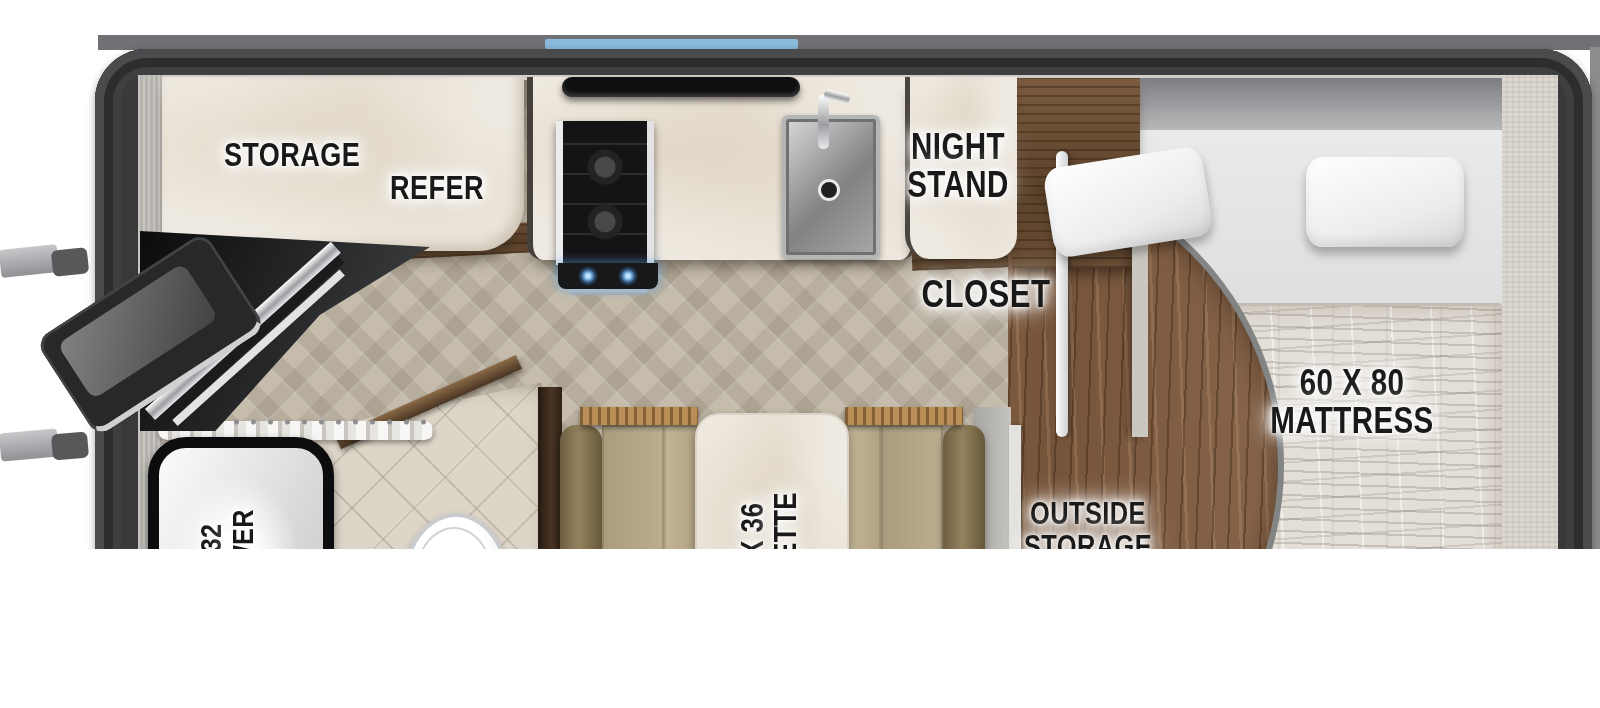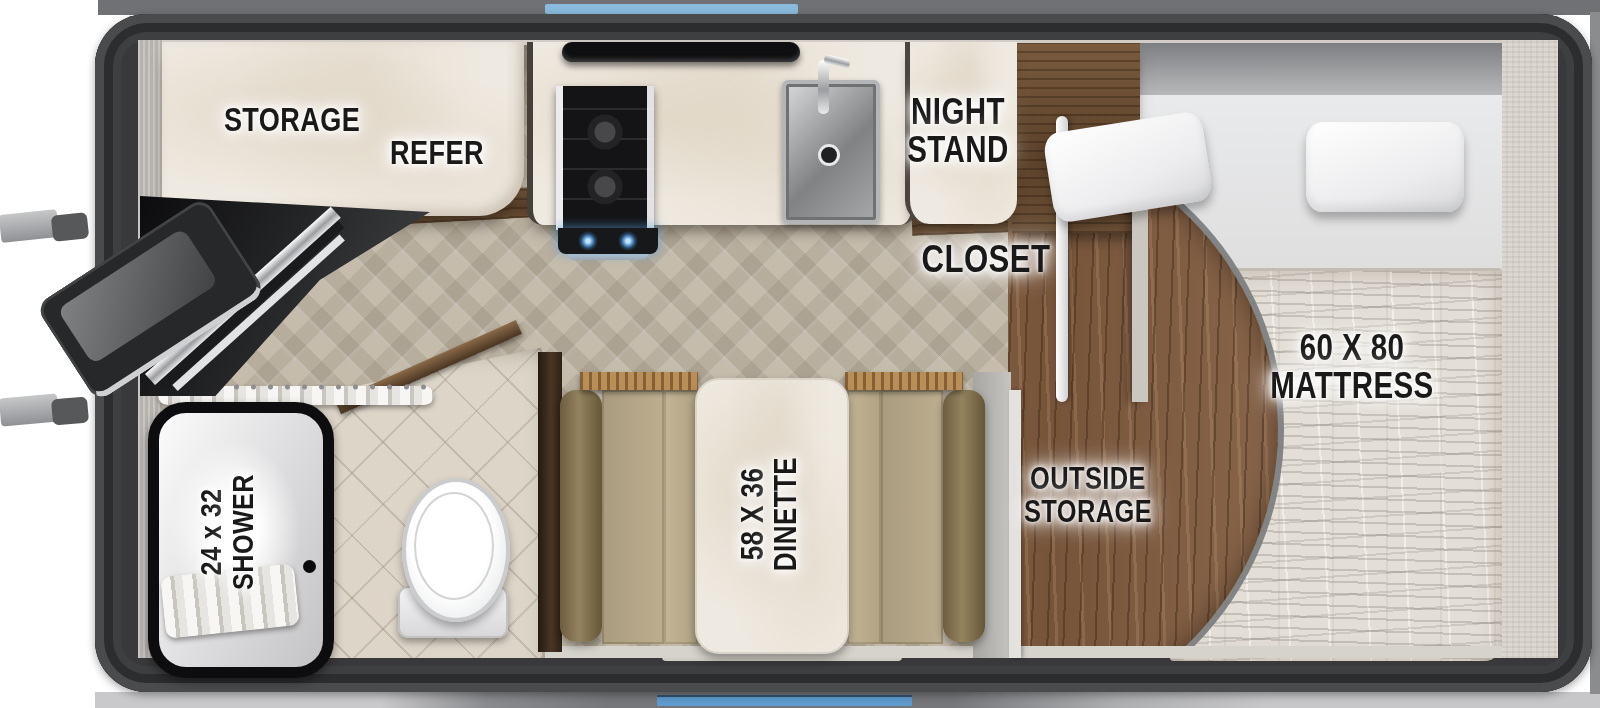--- a/index.html
+++ b/index.html
@@ -1,17 +1,17 @@
 <!DOCTYPE html>
 <html><head>
 <meta charset="utf-8">
 <style>
   html,body{margin:0;padding:0;background:#fff;}
-  .stage{position:relative;width:1600px;height:708px;overflow:hidden;background:#fff;
-         font-family:"Liberation Sans",sans-serif;}
+  .stage{position:relative;width:1600px;height:514px;overflow:hidden;background:#fff;
+         font-family:"Liberation Sans",sans-serif;margin-top:35px;}
   .abs{position:absolute;}
 
   
   .band-top{left:98px;top:0;width:1502px;height:15px;background:#707174;}
   .band-bottom{left:95px;top:692px;width:1505px;height:16px;
     background:linear-gradient(90deg,#c9c9cb 0 19%,#8a8b8e 26%,#76777a 34%,#76777a 57%,#aeafb1 68%,#c7c7c9 78%,#c7c7c9 100%);}
   .band-right{left:1590px;top:12px;width:10px;height:682px;background:#8b8c8e;}
   .bar-blue-top{left:545px;top:4px;width:253px;height:10px;background:#8abbdd;border-radius:2px;}
   .bar-blue-bottom{left:657px;top:695px;width:255px;height:9px;background:#5f9bce;border-top:2px solid #33536f;border-radius:1px;}
 

